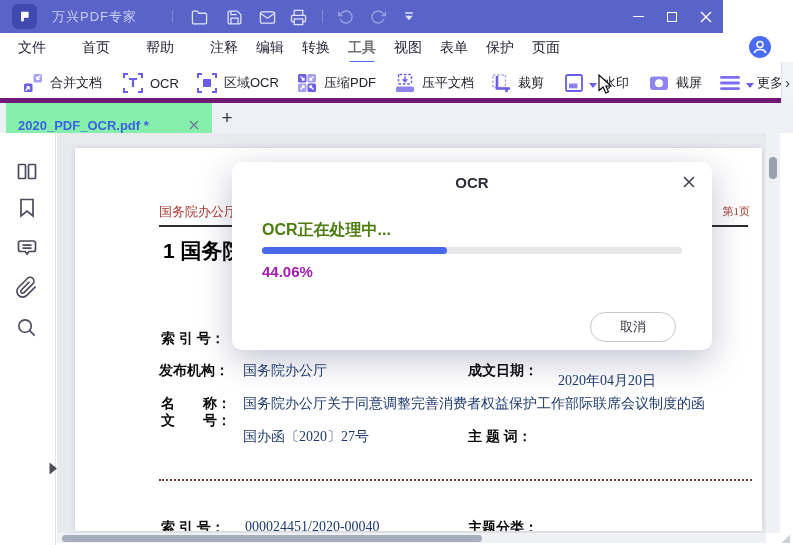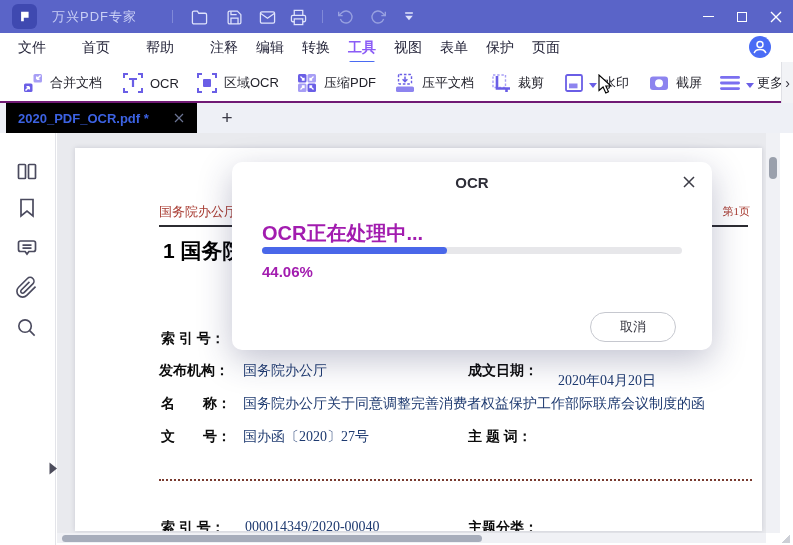--- a/index.html
+++ b/index.html
@@ -1,59 +1,59 @@
 <!DOCTYPE html>
 <html><head>
 <meta charset="utf-8">
 <style>
   * { margin:0; padding:0; box-sizing:border-box; }
   html,body { background:#fff; }
   .app { position:relative; width:793px; height:545px; overflow:hidden;
          font-family:"Liberation Sans", sans-serif; background:#fff; }
 
   
-  .titlebar { position:absolute; left:0; top:0; width:793px; height:33px;
+  .titlebar { position:absolute; left:0; top:0; width:723px; height:33px;
               background:#5a64c8; display:flex; align-items:center; }
   .logo { position:absolute; left:12px; top:4px; width:25px; height:25px;
           border-radius:6px; background:#3f49b0; display:flex; align-items:center; justify-content:center; }
   .app-title { position:absolute; left:52px; top:8px; font-size:13px; color:#c9cff5; letter-spacing:1px; }
   .tb-sep { position:absolute; top:10px; width:1px; height:13px; background:#8089d8; }
   .tb-btn { position:absolute; top:7px; width:20px; height:20px; display:flex;
             align-items:center; justify-content:center; color:#dfe3fb; }
   .tb-btn.dim { color:#98a1e0; }
   .win-btn { position:absolute; top:0; width:34px; height:33px; display:flex;
              align-items:center; justify-content:center; color:#fff; }
   .min-line { width:11px; height:1.6px; background:#fff; }
   .max-box { width:10px; height:10px; border:1.4px solid #fff; }
 
   
   .menubar { position:absolute; left:0; top:33px; width:793px; height:29px; background:#fff;
              display:flex; align-items:center; padding-left:18px; }
   .m-item { font-size:14px; color:#25253a; margin-right:36px; position:relative; cursor:default; }
   .m-item.g2 { margin-right:18px; }
-  .m-item.active { color:#8b5cf6; font-weight:bold; }
+  .m-item.active { color:#737373; font-weight:bold; }
   .m-item.active::after { content:""; position:absolute; left:1px; right:1px; bottom:-7px;
                           height:3px; border-radius:2px; background:#4a6af2; }
   .avatar { position:absolute; right:22px; top:36px; width:22px; height:22px; }
 
   
   .toolbar { position:absolute; left:0; top:62px; width:793px; height:41px; background:#fff;
-             border-bottom:2px solid #701a75; }
+             border-bottom:5px solid #701a75; }
   .tool { position:absolute; top:9px; height:24px; display:flex; align-items:center; gap:6px; }
   .tlabel { font-size:13px; color:#1f1f28; white-space:nowrap; }
   .caret { width:0; height:0; border:4px solid transparent; border-top:5px solid #6a5ee6;
            margin-top:9px; margin-left:-2px; }
   .ovf-strip { position:absolute; right:0; top:62px; width:12px; height:41px; background:#f2f3f6;
                border-left:1px solid #e0e1e6; display:flex; align-items:center; justify-content:center;
                font-size:14px; color:#33333d; }
 
   
   .tabbar { position:absolute; left:0; top:103px; width:793px; height:30px; background:#eef0f6; }
-  .tab { position:absolute; left:6px; top:0; width:191px; height:30px; background:#000000;
-         display:flex; align-items:center; padding:0 10px 0 12px; }
+  .tab { position:absolute; left:6px; top:0; width:206px; height:30px; background:#86efac;
+         display:flex; align-items:flex-end; padding:0 10px 0 12px; }
   .tab-label { font-size:13px; font-weight:bold; color:#3c62e2; flex:1; white-space:nowrap; overflow:hidden; }
   .tab-close { width:16px; height:16px; display:flex; align-items:center; justify-content:center; color:#6b7494; }
   .newtab { position:absolute; left:214px; top:2px; width:26px; height:26px; display:flex;
             align-items:center; justify-content:center; font-size:19px; color:#3a3a46; }
 
   
   .sidebar { position:absolute; left:0; top:133px; width:56px; height:412px; background:#fff;
              border-right:1px solid #e3e4e9; }
   .side-btn { position:absolute; left:15px; width:26px; height:26px; color:#4a4a5e; }
   .side-handle { position:absolute; left:49px; top:329px; width:10px; height:14px; }
@@ -77,21 +77,21 @@
           background:
             linear-gradient(135deg, transparent 50%, #c0c3cc 50%); opacity:.8; }
 
   
   .dialog { position:absolute; left:232px; top:162px; width:480px; height:188px; background:#fff;
             border-radius:10px; box-shadow:0 10px 34px rgba(35,40,90,.28); z-index:20; }
   .dlg-title { position:absolute; left:0; right:0; top:12px; text-align:center; font-size:15px;
                font-weight:bold; color:#2e2e38; }
   .dlg-close { position:absolute; right:14px; top:11px; width:18px; height:18px; display:flex;
                align-items:center; justify-content:center; color:#3c3c46; }
-  .dlg-status { position:absolute; left:30px; top:58px; font-size:20px; font-weight:bold; color:#a21caf;text-align:right; }
+  .dlg-status { position:absolute; left:30px; top:58px; font-size:16px; font-weight:bold; color:#4d7c0f;text-align:right; }
   .dlg-track { position:absolute; left:30px; top:85px; width:420px; height:7px; border-radius:4px; background:#e7e7ea; }
   .dlg-fill { height:7px; border-radius:4px; background:#4967e9; width:0; }
   .dlg-percent { position:absolute; left:30px; top:101px; font-size:15px; font-weight:bold; color:#a21caf; }
   .dlg-cancel { position:absolute; left:358px; top:150px; width:86px; height:30px; border-radius:15px;
                 border:1px solid #c6c8cf; background:#fff; font-size:13px; color:#33333d;
                 display:flex; align-items:center; justify-content:center; }
 
   .cursor { position:absolute; left:597px; top:74px; z-index:50; }
   svg { display:block; }
 </style>
@@ -347,28 +347,28 @@
       <span class="f-label" style="left:86px; top:182px;">索 引 号：</span>
 
       <span class="f-label" style="left:84px; top:214px;">发布机构：</span>
       <span class="f-value" style="left:168px; top:214px;">国务院办公厅</span>
       <span class="f-label" style="left:393px; top:214px;">成文日期：</span>
       <span class="f-value" style="left:483px; top:224px;">2020年04月20日</span>
 
       <span class="f-label" style="left:86px; top:247px;">名　　称：</span>
       <span class="f-value" style="left:168px; top:247px;">国务院办公厅关于同意调整完善消费者权益保护工作部际联席会议制度的函</span>
 
-      <span class="f-label" style="left:86px; top:280px;">文　　号：</span>
+      <span class="f-label" style="left:86px; top:264px;">文　　号：</span>
       <span class="f-value" style="left:168px; top:280px;">国办函〔2020〕27号</span>
       <span class="f-label" style="left:393px; top:280px;">主 题 词：</span>
 
       <div class="doc-dotted"></div>
 
       <span class="f-label" style="left:86px; top:371px;">索 引 号：</span>
-      <span class="f-value" style="left:170px; top:371px;">000014349/2020-00040</span>
+      <span class="f-value" style="left:170px; top:371px;">000024451/2020-00040</span>
       <span class="f-label" style="left:393px; top:371px;">主题分类：</span>
     </div>
   </div>
 
   <div class="vscroll">
     <div class="vthumb"></div>
   </div>
   <div class="hscroll">
     <div class="hthumb"></div>
   </div>

